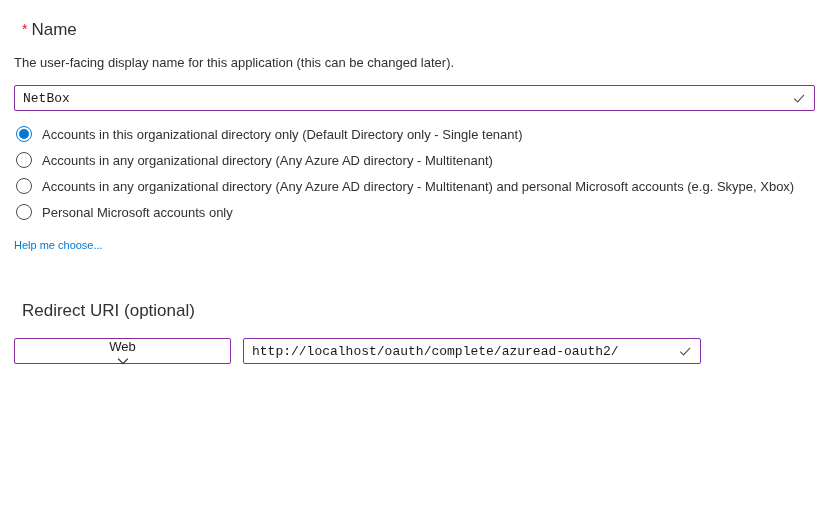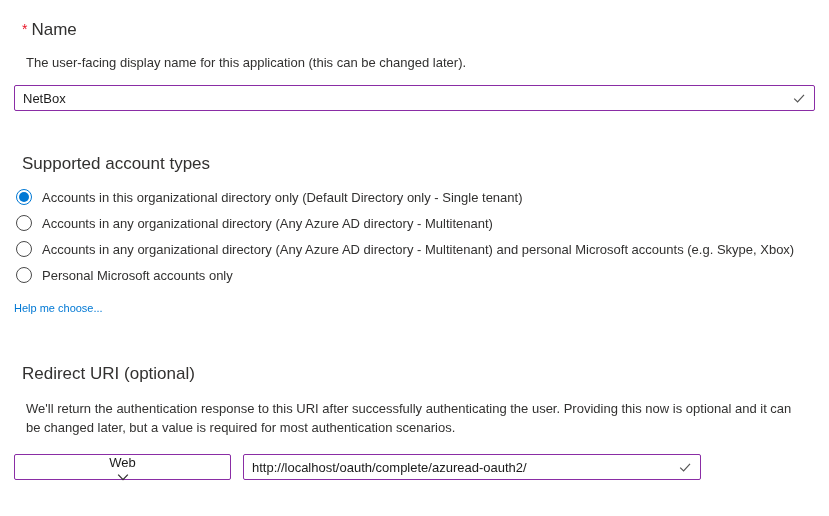--- a/index.html
+++ b/index.html
@@ -25,39 +25,39 @@
   .required-marker {
     color: #e81123;
     font-size: 14px;
     margin-right: 4px;
     vertical-align: 1px;
   }
   .desc {
     font-size: 13px;
     line-height: 19px;
     color: #323130;
-    margin: 12px;
+    margin: 0;
   }
   .name-desc { margin-top: 13px; }
   .input-wrap {
     position: relative;
     border: 1px solid #8a2da5;
     border-radius: 2px;
     height: 26px;
     background: #fff;
     display: flex;
     align-items: center;
   }
   .name-input-wrap { margin-top: 13px; width: 801px; }
   .input-wrap input {
     border: none;
     outline: none;
     flex: 1;
     height: 100%;
-    font-family: Liberation Sans, sans-serif;
+    font-family: Liberation Mono, monospace;
     font-size: 13px;
     color: #1a1a1a;
     padding: 0 26px 0 8px;
     background: transparent;
     width: 100%;
   }
   .trailing-icon {
     position: absolute;
     right: 8px;
     top: 50%;
@@ -146,21 +146,20 @@
   <div class="input-wrap name-input-wrap">
     <input type="text" value="NetBox" style="">
     <span class="trailing-icon">
       <svg width="14" height="14" viewBox="0 0 14 14">
         <path d="M2.2 7.6 L5.6 11 L12 3.8" fill="none" stroke="#565656" stroke-width="1.2"></path>
       </svg>
     </span>
   </div>
 
   
-  <h2 class="section-title section-gap-1">Supported account types</h2>
 
 
   <div class="radio-group">
     <div class="radio-row">
       <span class="radio-circle selected"></span>
       <span class="radio-label">Accounts in this organizational directory only (Default Directory only - Single tenant)</span>
     </div>
     <div class="radio-row">
       <span class="radio-circle"></span>
       <span class="radio-label">Accounts in any organizational directory (Any Azure AD directory - Multitenant)</span>
@@ -173,21 +172,20 @@
       <span class="radio-circle"></span>
       <span class="radio-label">Personal Microsoft accounts only</span>
     </div>
   </div>
 
   <a class="help-link">Help me choose...</a>
 
   
   <h2 class="section-title section-gap-2">Redirect URI (optional)</h2>
 
-  <p class="desc redirect-desc">We'll return the authentication response to this URI after successfully authenticating the user. Providing this now is optional and it can be changed later, but a value is required for most authentication scenarios.</p>
 
   <div class="uri-row">
     <div class="select-box">
       <span>Web</span>
       <span>
         <svg width="14" height="14" viewBox="0 0 14 14">
           <path d="M2.2 4.6 L7 9.6 L11.8 4.6" fill="none" stroke="#323130" stroke-width="1.3"></path>
         </svg>
       </span>
     </div>

